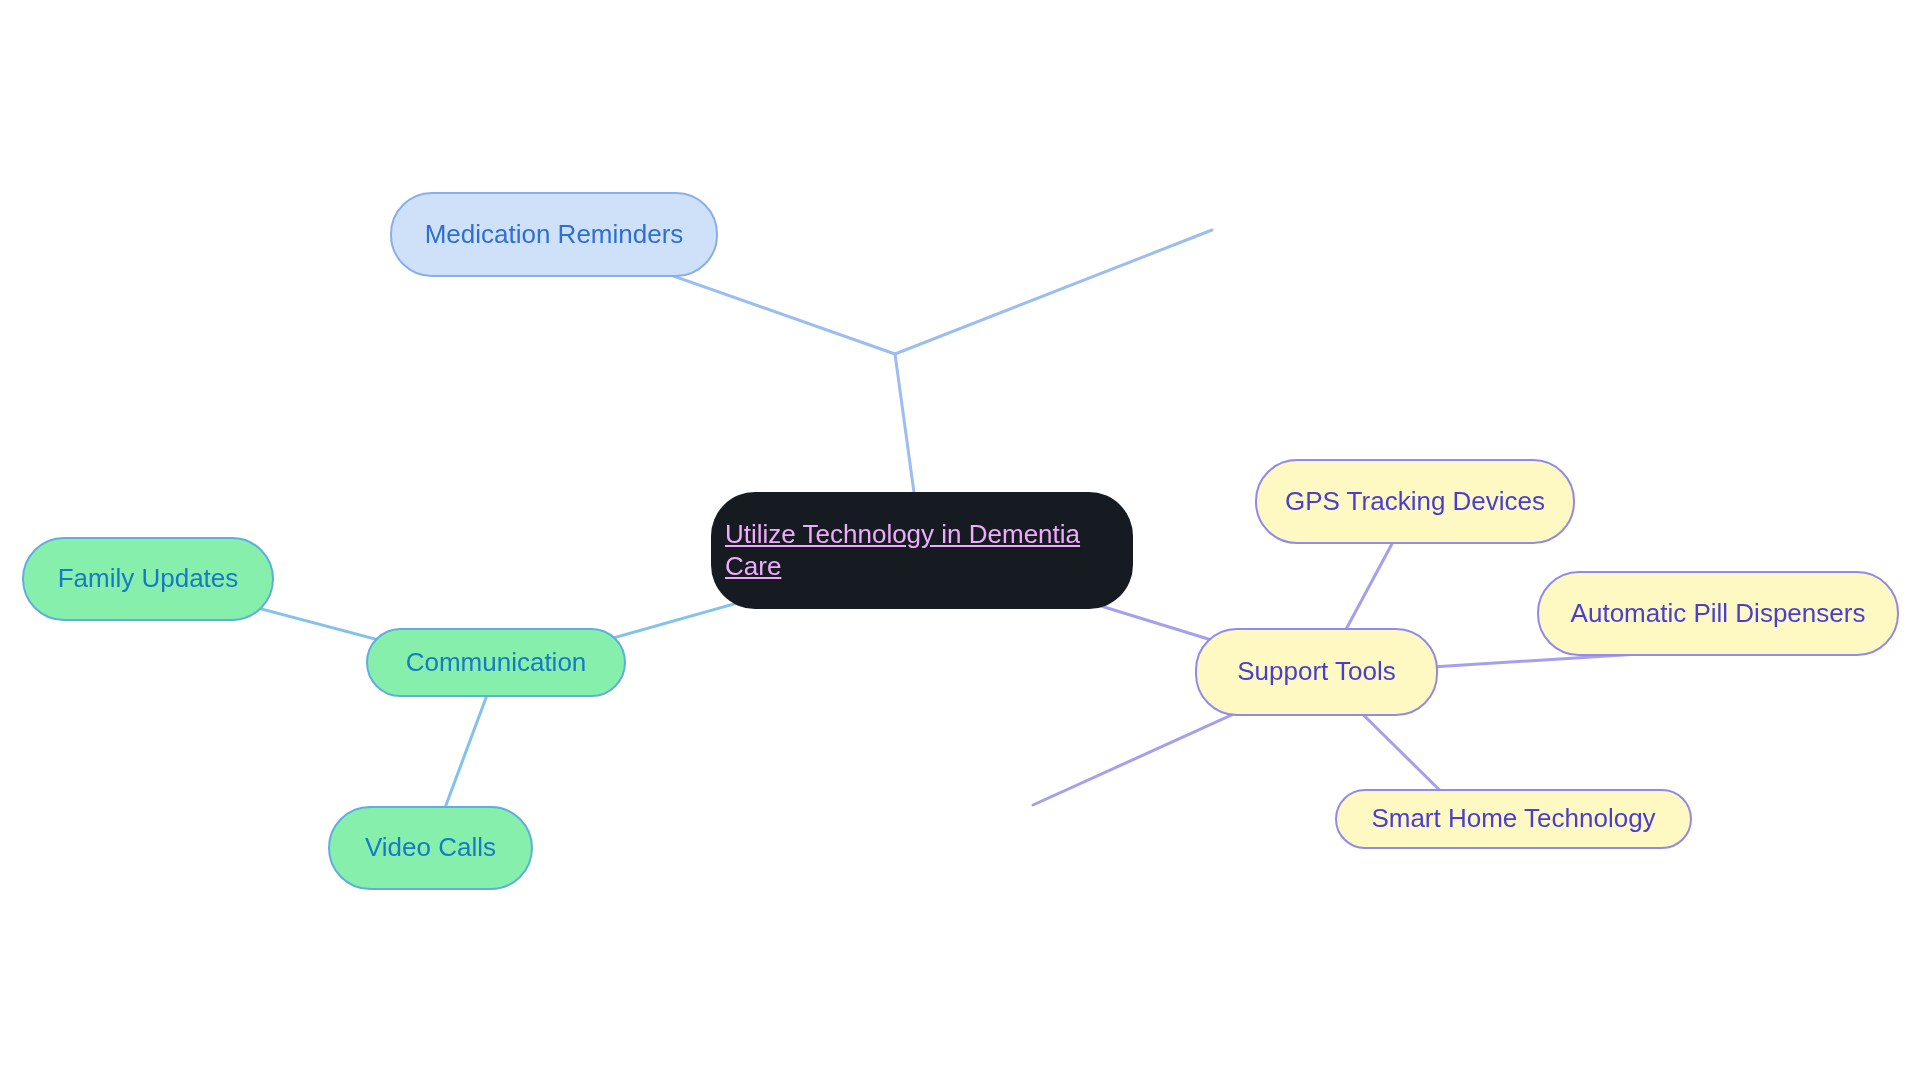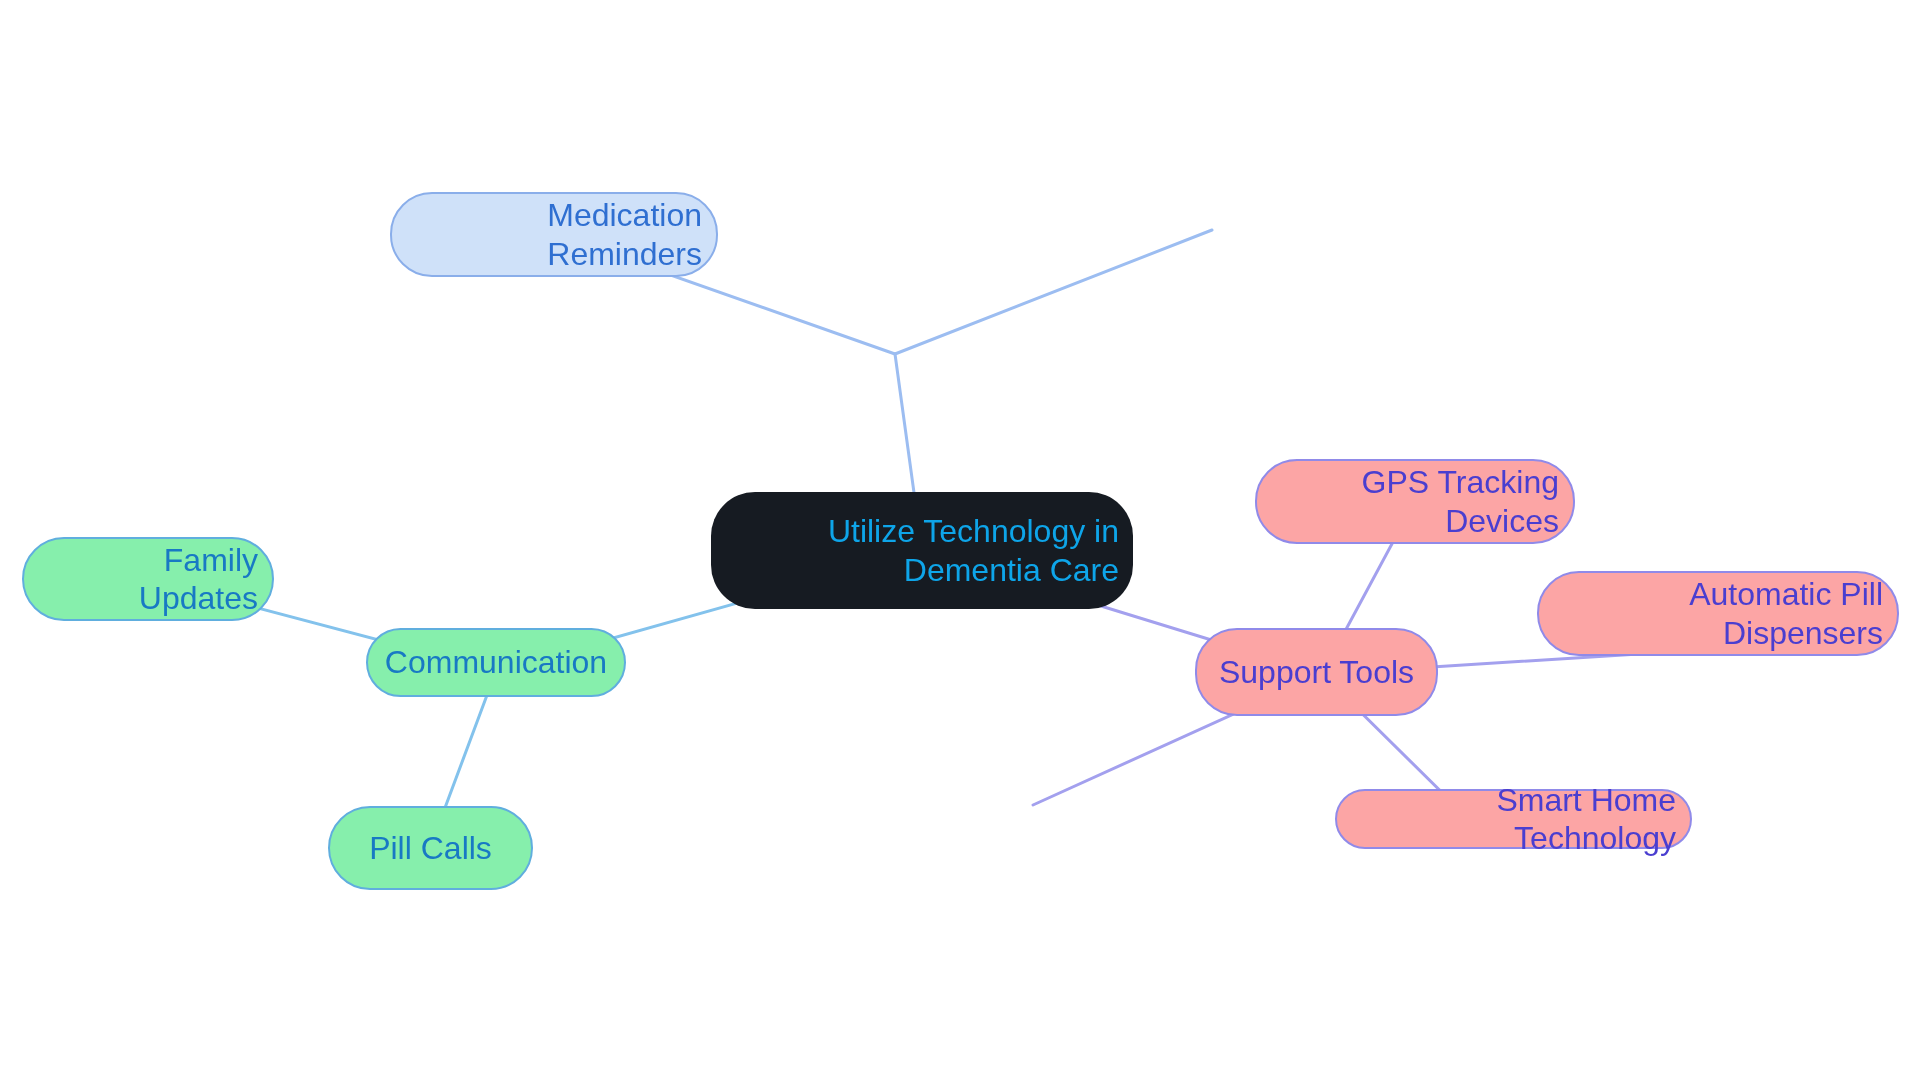--- a/index.html
+++ b/index.html
@@ -16,48 +16,49 @@
     left: 0; top: 0;
     width: 1920px; height: 1083px;
     pointer-events: none;
   }
   .edges line { stroke-width: 3; stroke-linecap: round; }
   .node {
     position: absolute;
     display: flex;
     align-items: center;
     justify-content: center;
-    text-align: right;
+    text-align: left;
     box-sizing: border-box;
     border-radius: 42px;
     border: 2px solid transparent;
-    font-size: 32px;
+    font-size: 26px;
     line-height: 1.2;
     cursor: pointer;
     user-select: none;
   }
   .node span { display: block; padding: 0 14px; }
   .root-node {
     background: #161b22;
-    color: #0ea5e9;
+    color: #f0abfc;
     border: none;
     border-radius: 44px;
+    text-decoration: underline;
   }
   .branch-care {
     background: #cfe1f9;
     border-color: #8aaeea;
     color: #2f6fd1;
   }
   .branch-comm {
     background: #86efac;
     border-color: #60aede;
     color: #1879c4;
   }
   .branch-support {
-    background: #fca5a5;
+    background: #fef9c3;
     border-color: #908ae9;
     color: #4a3ed0;
   }
 </style>
 </head>
 <body>
 
 <div class="canvas">
 
   <svg class="edges" viewBox="0 0 1920 1083">
@@ -82,21 +83,21 @@
     <span>Medication Reminders</span>
   </div>
 
   <div class="node branch-comm" style="left:366px; top:628px; width:260px; height:69px;">
     <span>Communication</span>
   </div>
   <div class="node branch-comm" style="left:22px; top:537px; width:252px; height:84px;">
     <span>Family Updates</span>
   </div>
   <div class="node branch-comm" style="left:328px; top:806px; width:205px; height:84px;">
-    <span>Pill Calls</span>
+    <span>Video Calls</span>
   </div>
 
   <div class="node branch-support" style="left:1195px; top:628px; width:243px; height:88px;">
     <span>Support Tools</span>
   </div>
   <div class="node branch-support" style="left:1255px; top:459px; width:320px; height:85px;">
     <span>GPS Tracking Devices</span>
   </div>
   <div class="node branch-support" style="left:1537px; top:571px; width:362px; height:85px;">
     <span>Automatic Pill Dispensers</span>

